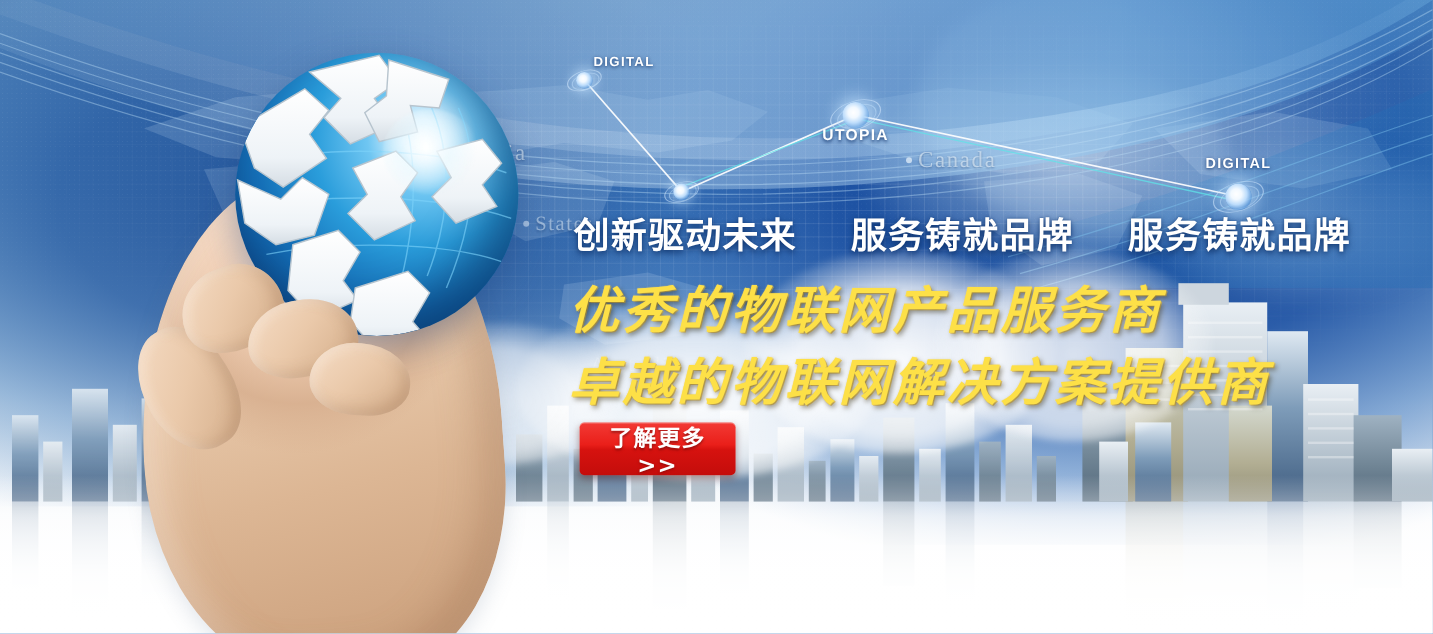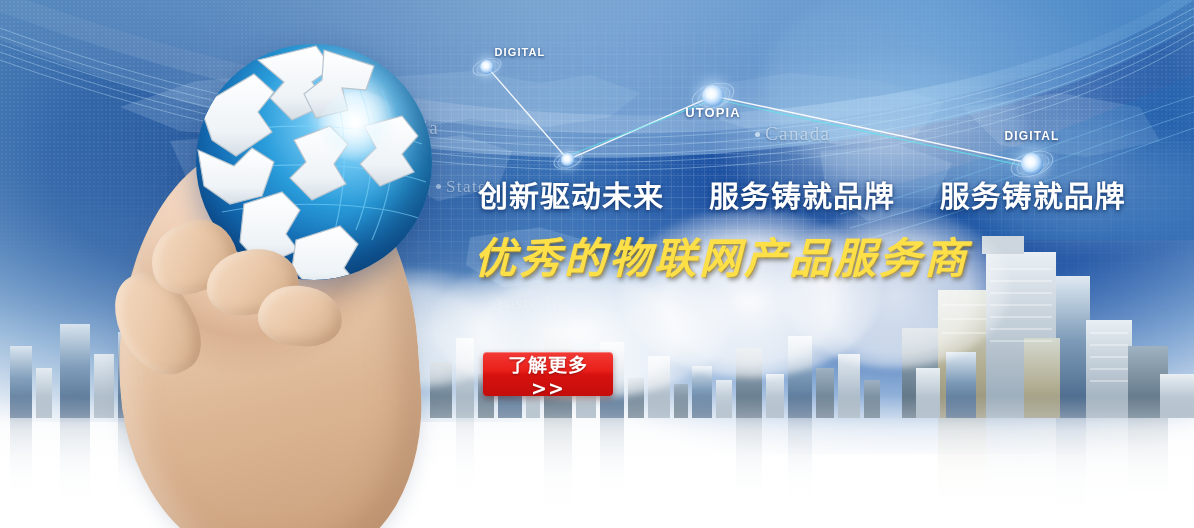--- a/index.html
+++ b/index.html
@@ -553,17 +553,18 @@
 
     <div class="headline">
       <span>创新驱动未来</span>
       <span class="gap"></span>
       <span>服务铸就品牌</span>
       <span class="gap"></span>
       <span>服务铸就品牌</span>
     </div>
 
     <div class="slogan l1">优秀的物联网产品服务商</div>
+    <div class="slogan l2">卓越的物联网解决方案提供商</div>
 
     <button class="cta" type="button">了解更多&gt;&gt;</button>
   </div>
 
 </div>
 
 </body></html>

